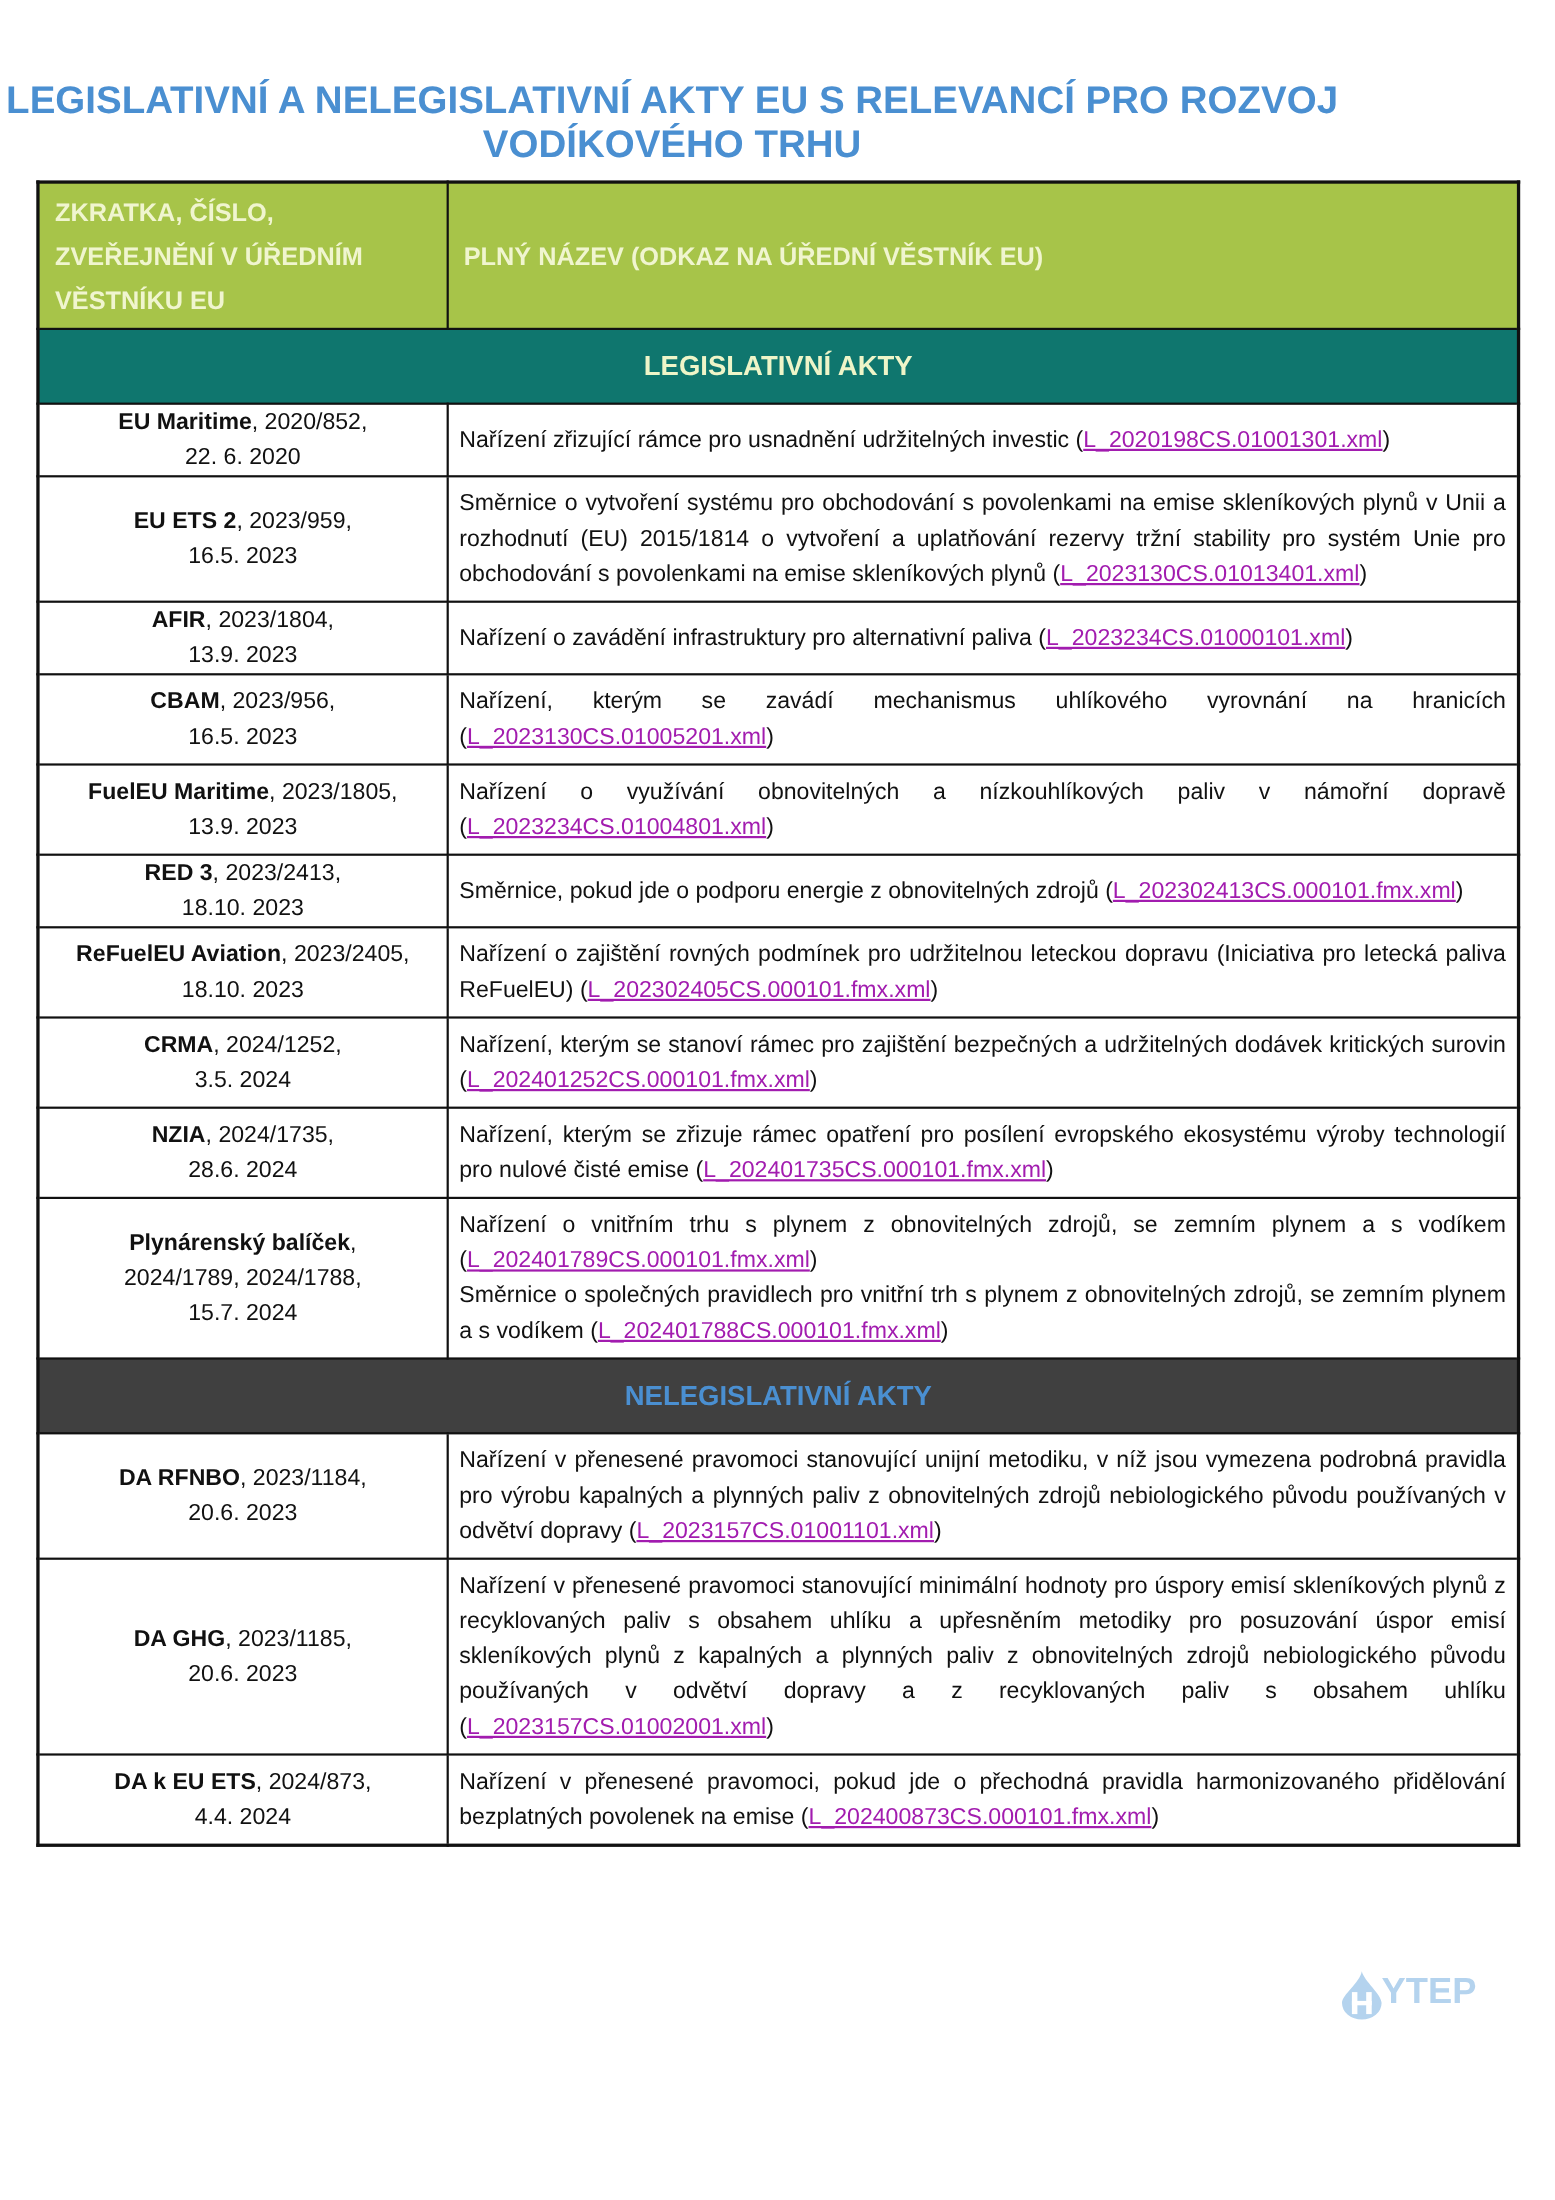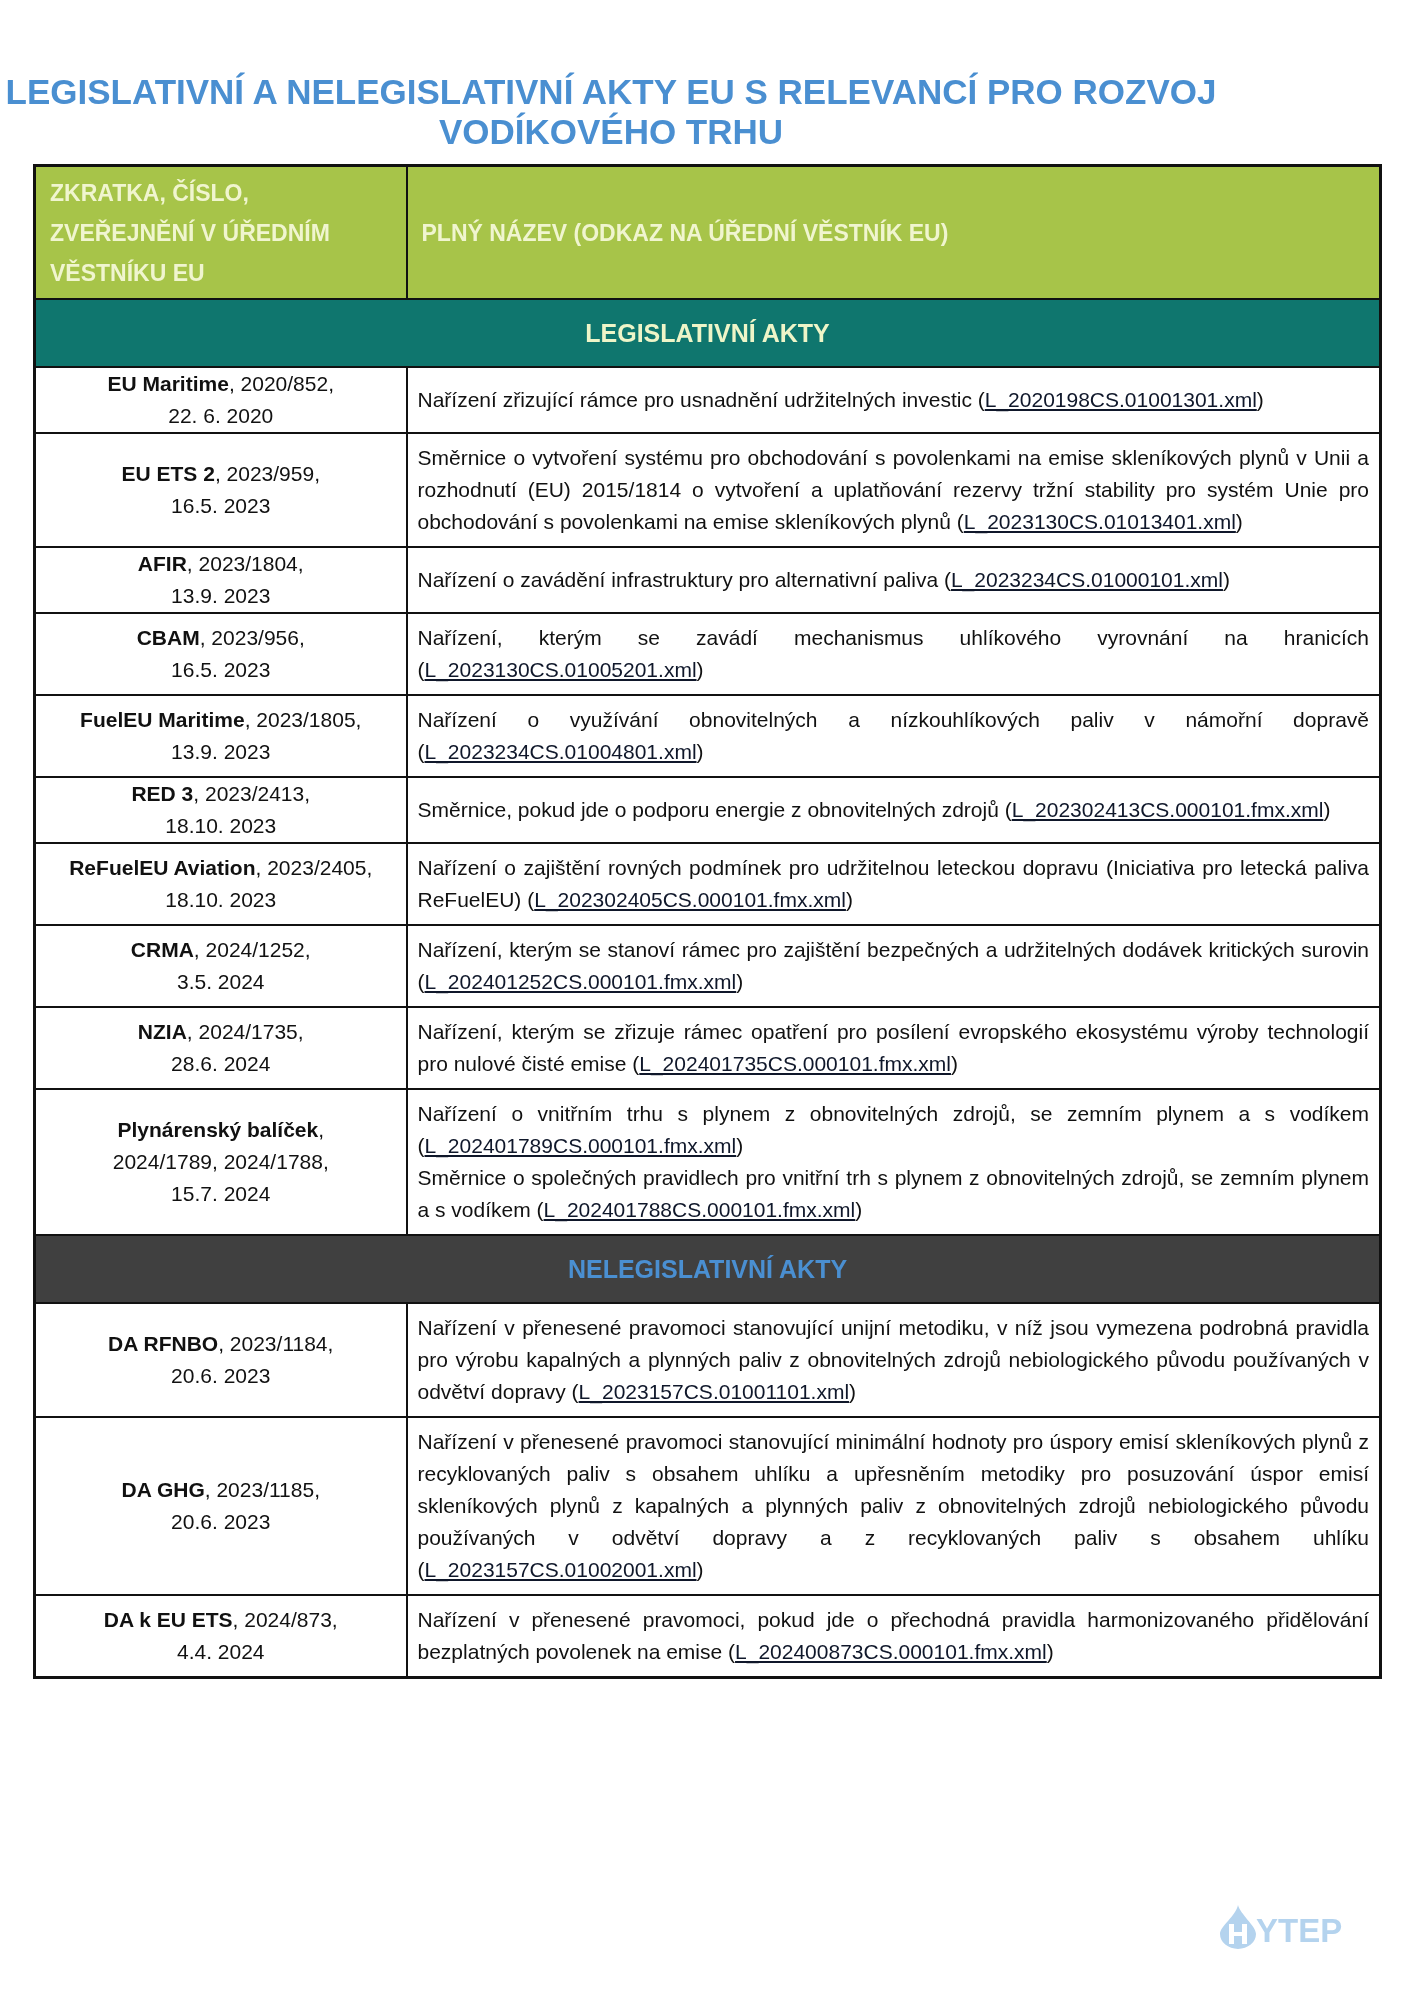--- a/index.html
+++ b/index.html
@@ -25,24 +25,24 @@
     text-align: center; height: 64px;
   }
   .sec2 td {
     background: #404040; color: #4a8fd1; font-weight: bold; font-size: 25px;
     text-align: center; height: 64px;
   }
   .row td { font-size: 21px; line-height: 32px; vertical-align: middle; }
   .row td.left { text-align: center; padding: 0 10px; }
   .row td.right { text-align: justify; padding: 8px 10px 8px 10px; }
   .row td.left b { font-weight: bold; }
-  a.link { color: #0f172a; text-decoration: underline; }
+  a.link { color: #a21caf; text-decoration: underline; }
   .logo {
-    position: absolute; left: 1218px; top: 1900px; width: 130px; height: 50px;
-    display: flex; align-items: flex-end;
+    position: absolute; left: 1218px; top: 1791px; width: 130px; height: 50px;
+    display: flex; align-items: flex-start;
   }
   .logo .drop { position: relative; width: 40px; height: 46px; }
   .logo .word { font-family: "Liberation Sans", sans-serif; font-weight: bold; font-size: 33px; color: #b4d3ee; margin-left: -2px; }
 </style>
 </head>
 <body>
 
 <div class="page-title">LEGISLATIVNÍ A NELEGISLATIVNÍ AKTY EU S RELEVANCÍ PRO ROZVOJ VODÍKOVÉHO TRHU</div>
 
 <table class="acts">

